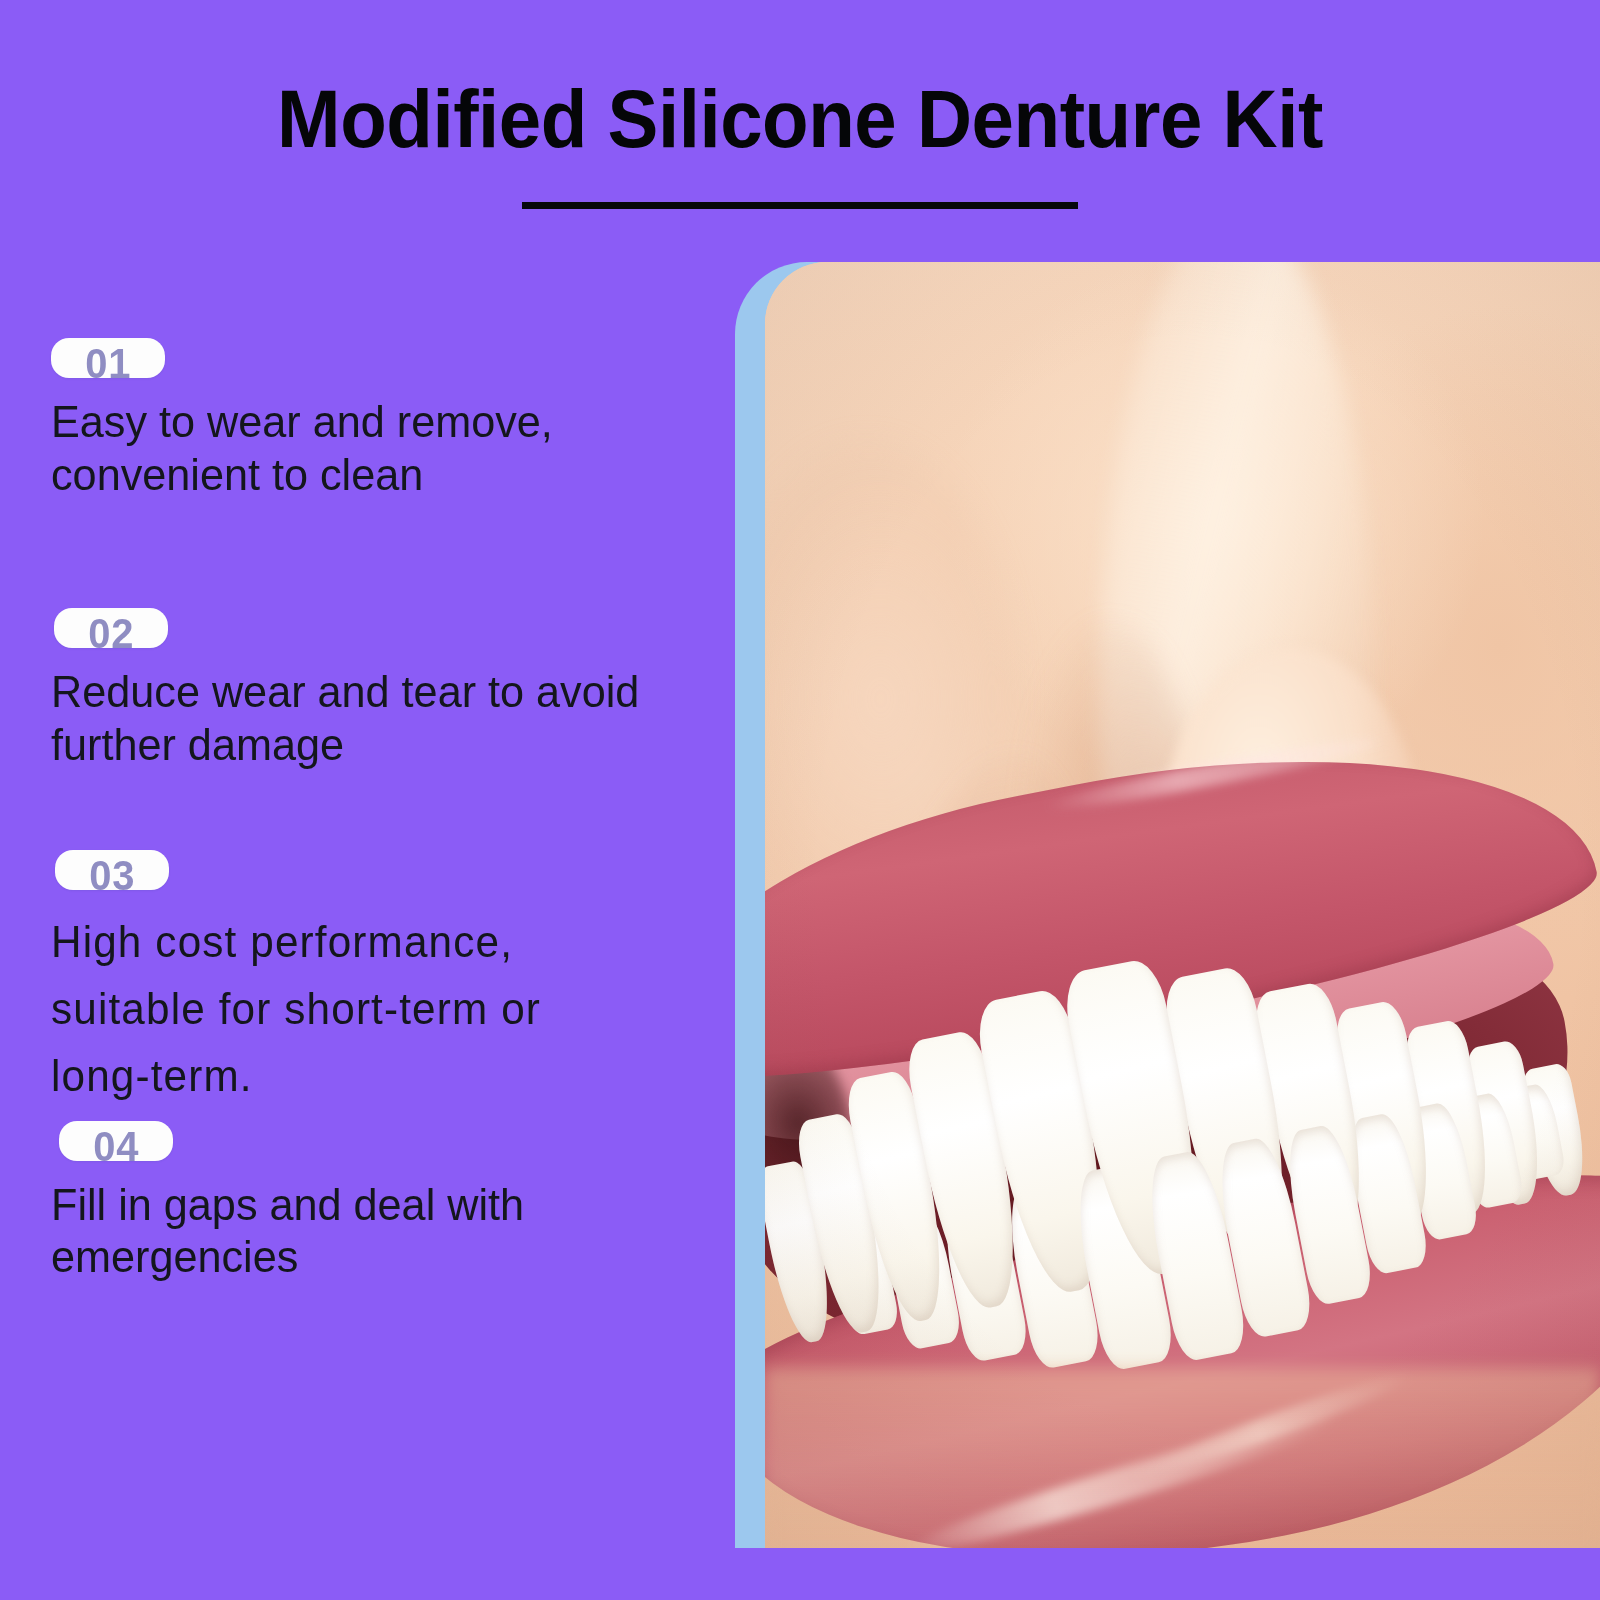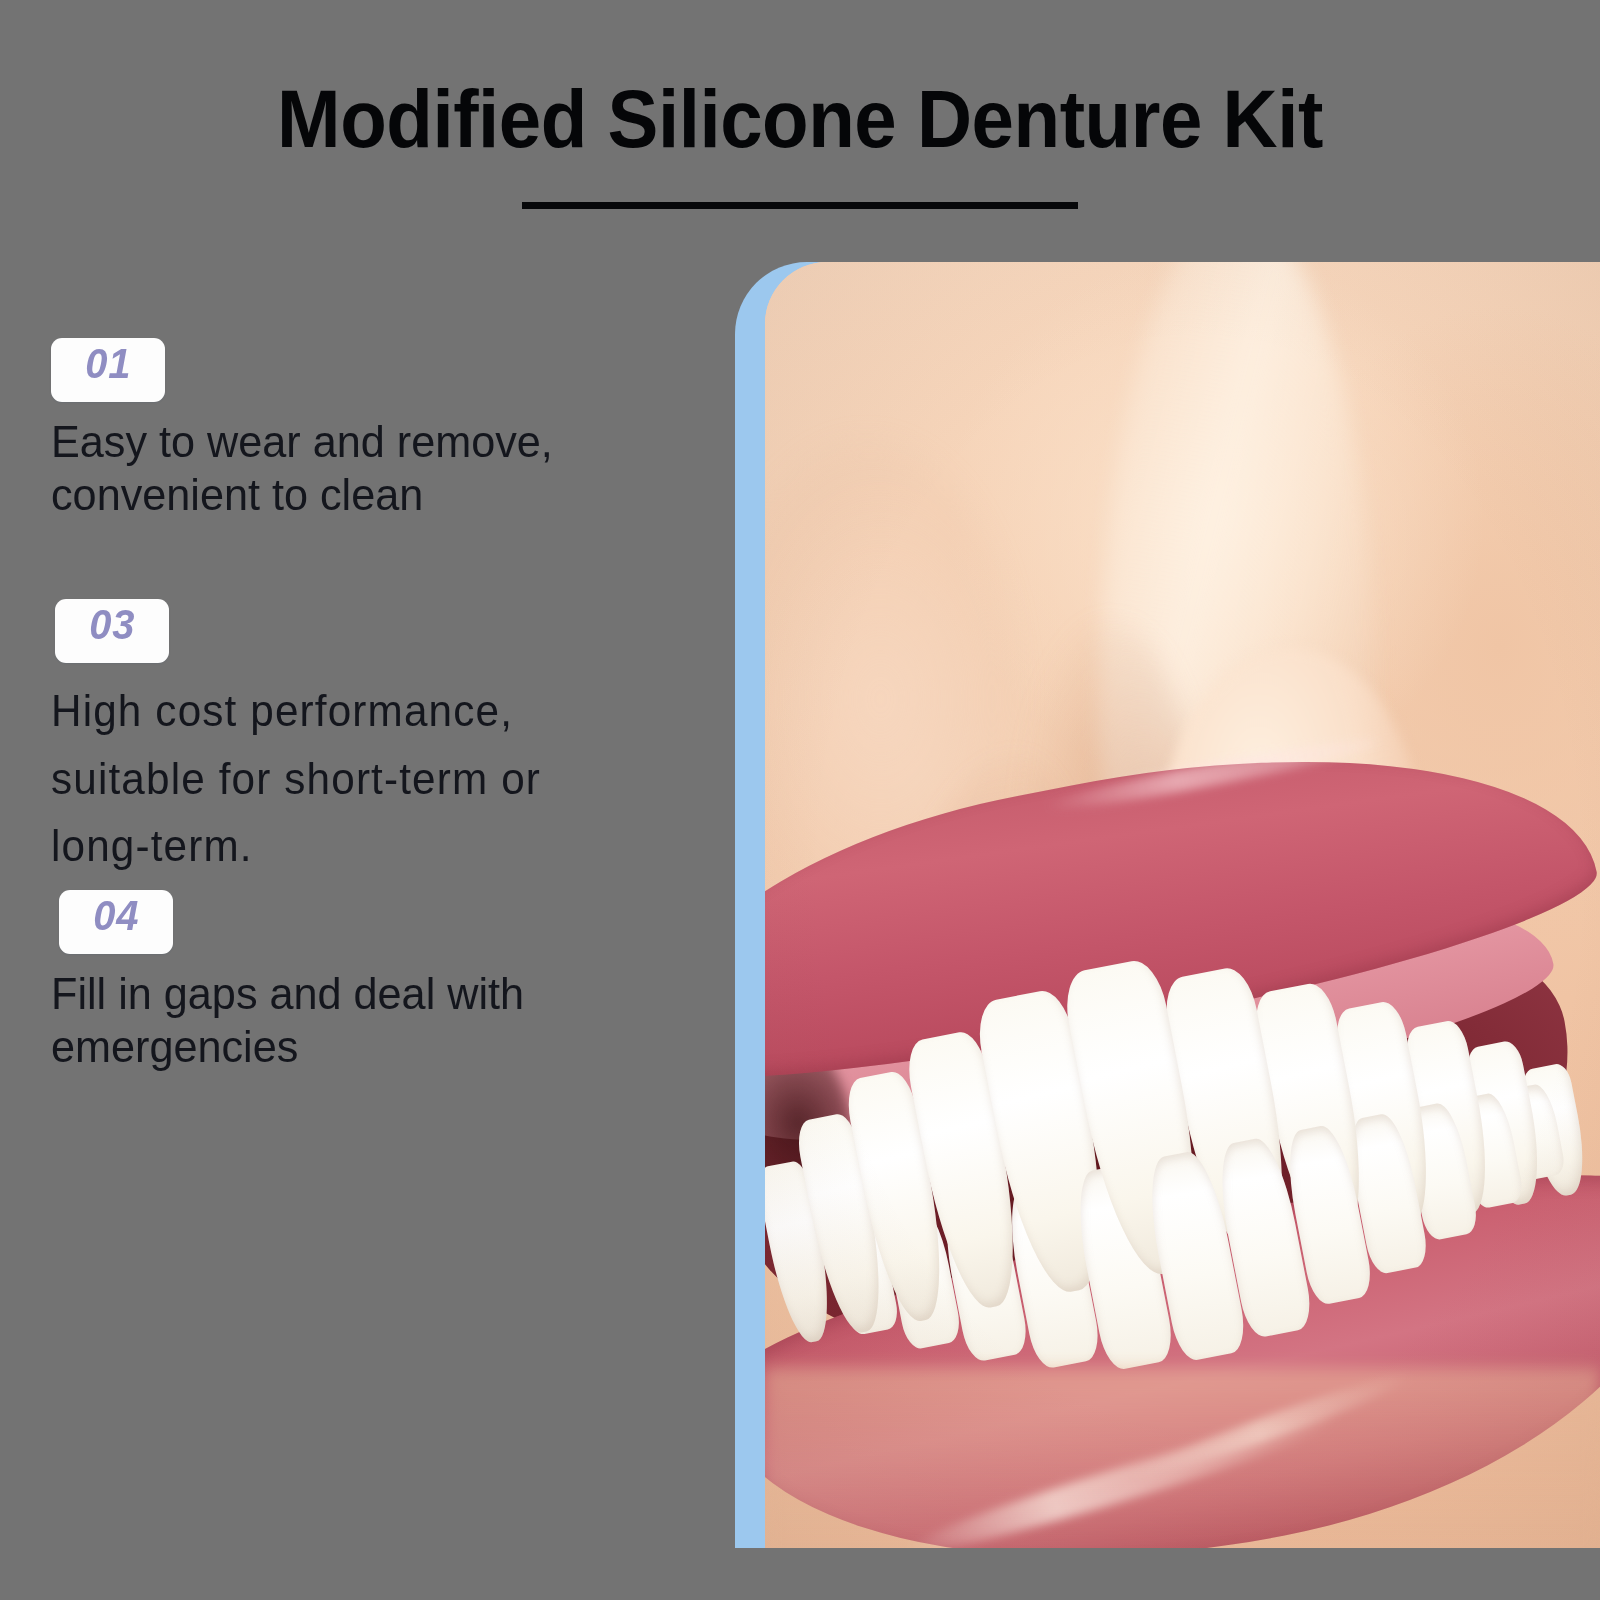--- a/index.html
+++ b/index.html
@@ -15,21 +15,21 @@
     background: #73AFE3;
     font-family: "Liberation Sans", sans-serif;
     position: relative;
   }
 
   .page {
     position: absolute;
     inset: 0;
     width: 1600px;
     height: 1600px;
-    background: #737373;
+    background: #8b5cf6;
     overflow: hidden;
   }
 
   
   .header {
     position: absolute;
     top: 78px;
     left: 0;
     width: 1600px;
     text-align: center;
@@ -60,27 +60,26 @@
     left: 51px;
     top: 338px;
     width: 660px;
   }
 
   .feature { position: relative; }
 
   .badge {
     display: inline-block;
     background: #FDFDFD;
-    border-radius: 11px;
+    border-radius: 18px;
     min-width: 114px;
-    height: 64px;
+    height: 40px;
     line-height: 52px;
     text-align: center;
     box-shadow: 0 1px 2px rgba(40,70,110,0.10);
-    font-style: italic;
   }
 
   .badge-num {
     font-family: "Liberation Sans Narrow", "Liberation Sans", sans-serif;
     font-size: 42px;
     font-weight: bold;
     color: #8F8DC2;
     letter-spacing: 1px;
     transform: scaleX(0.95);
     display: inline-block;
@@ -356,20 +355,27 @@
   <div class="features">
 
     <div class="feature f1">
       <div class="badge">
         <span class="badge-num">01</span>
       </div>
       <div class="feature-text">Easy to wear and remove,
 convenient to clean</div>
     </div>
 
+    <div class="feature f2">
+      <div class="badge">
+        <span class="badge-num">02</span>
+      </div>
+      <div class="feature-text">Reduce wear and tear to avoid
+further damage</div>
+    </div>
 
     <div class="feature f3">
       <div class="badge">
         <span class="badge-num">03</span>
       </div>
       <div class="feature-text wide">High cost performance,
 suitable for short-term or
 long-term.</div>
     </div>
 

